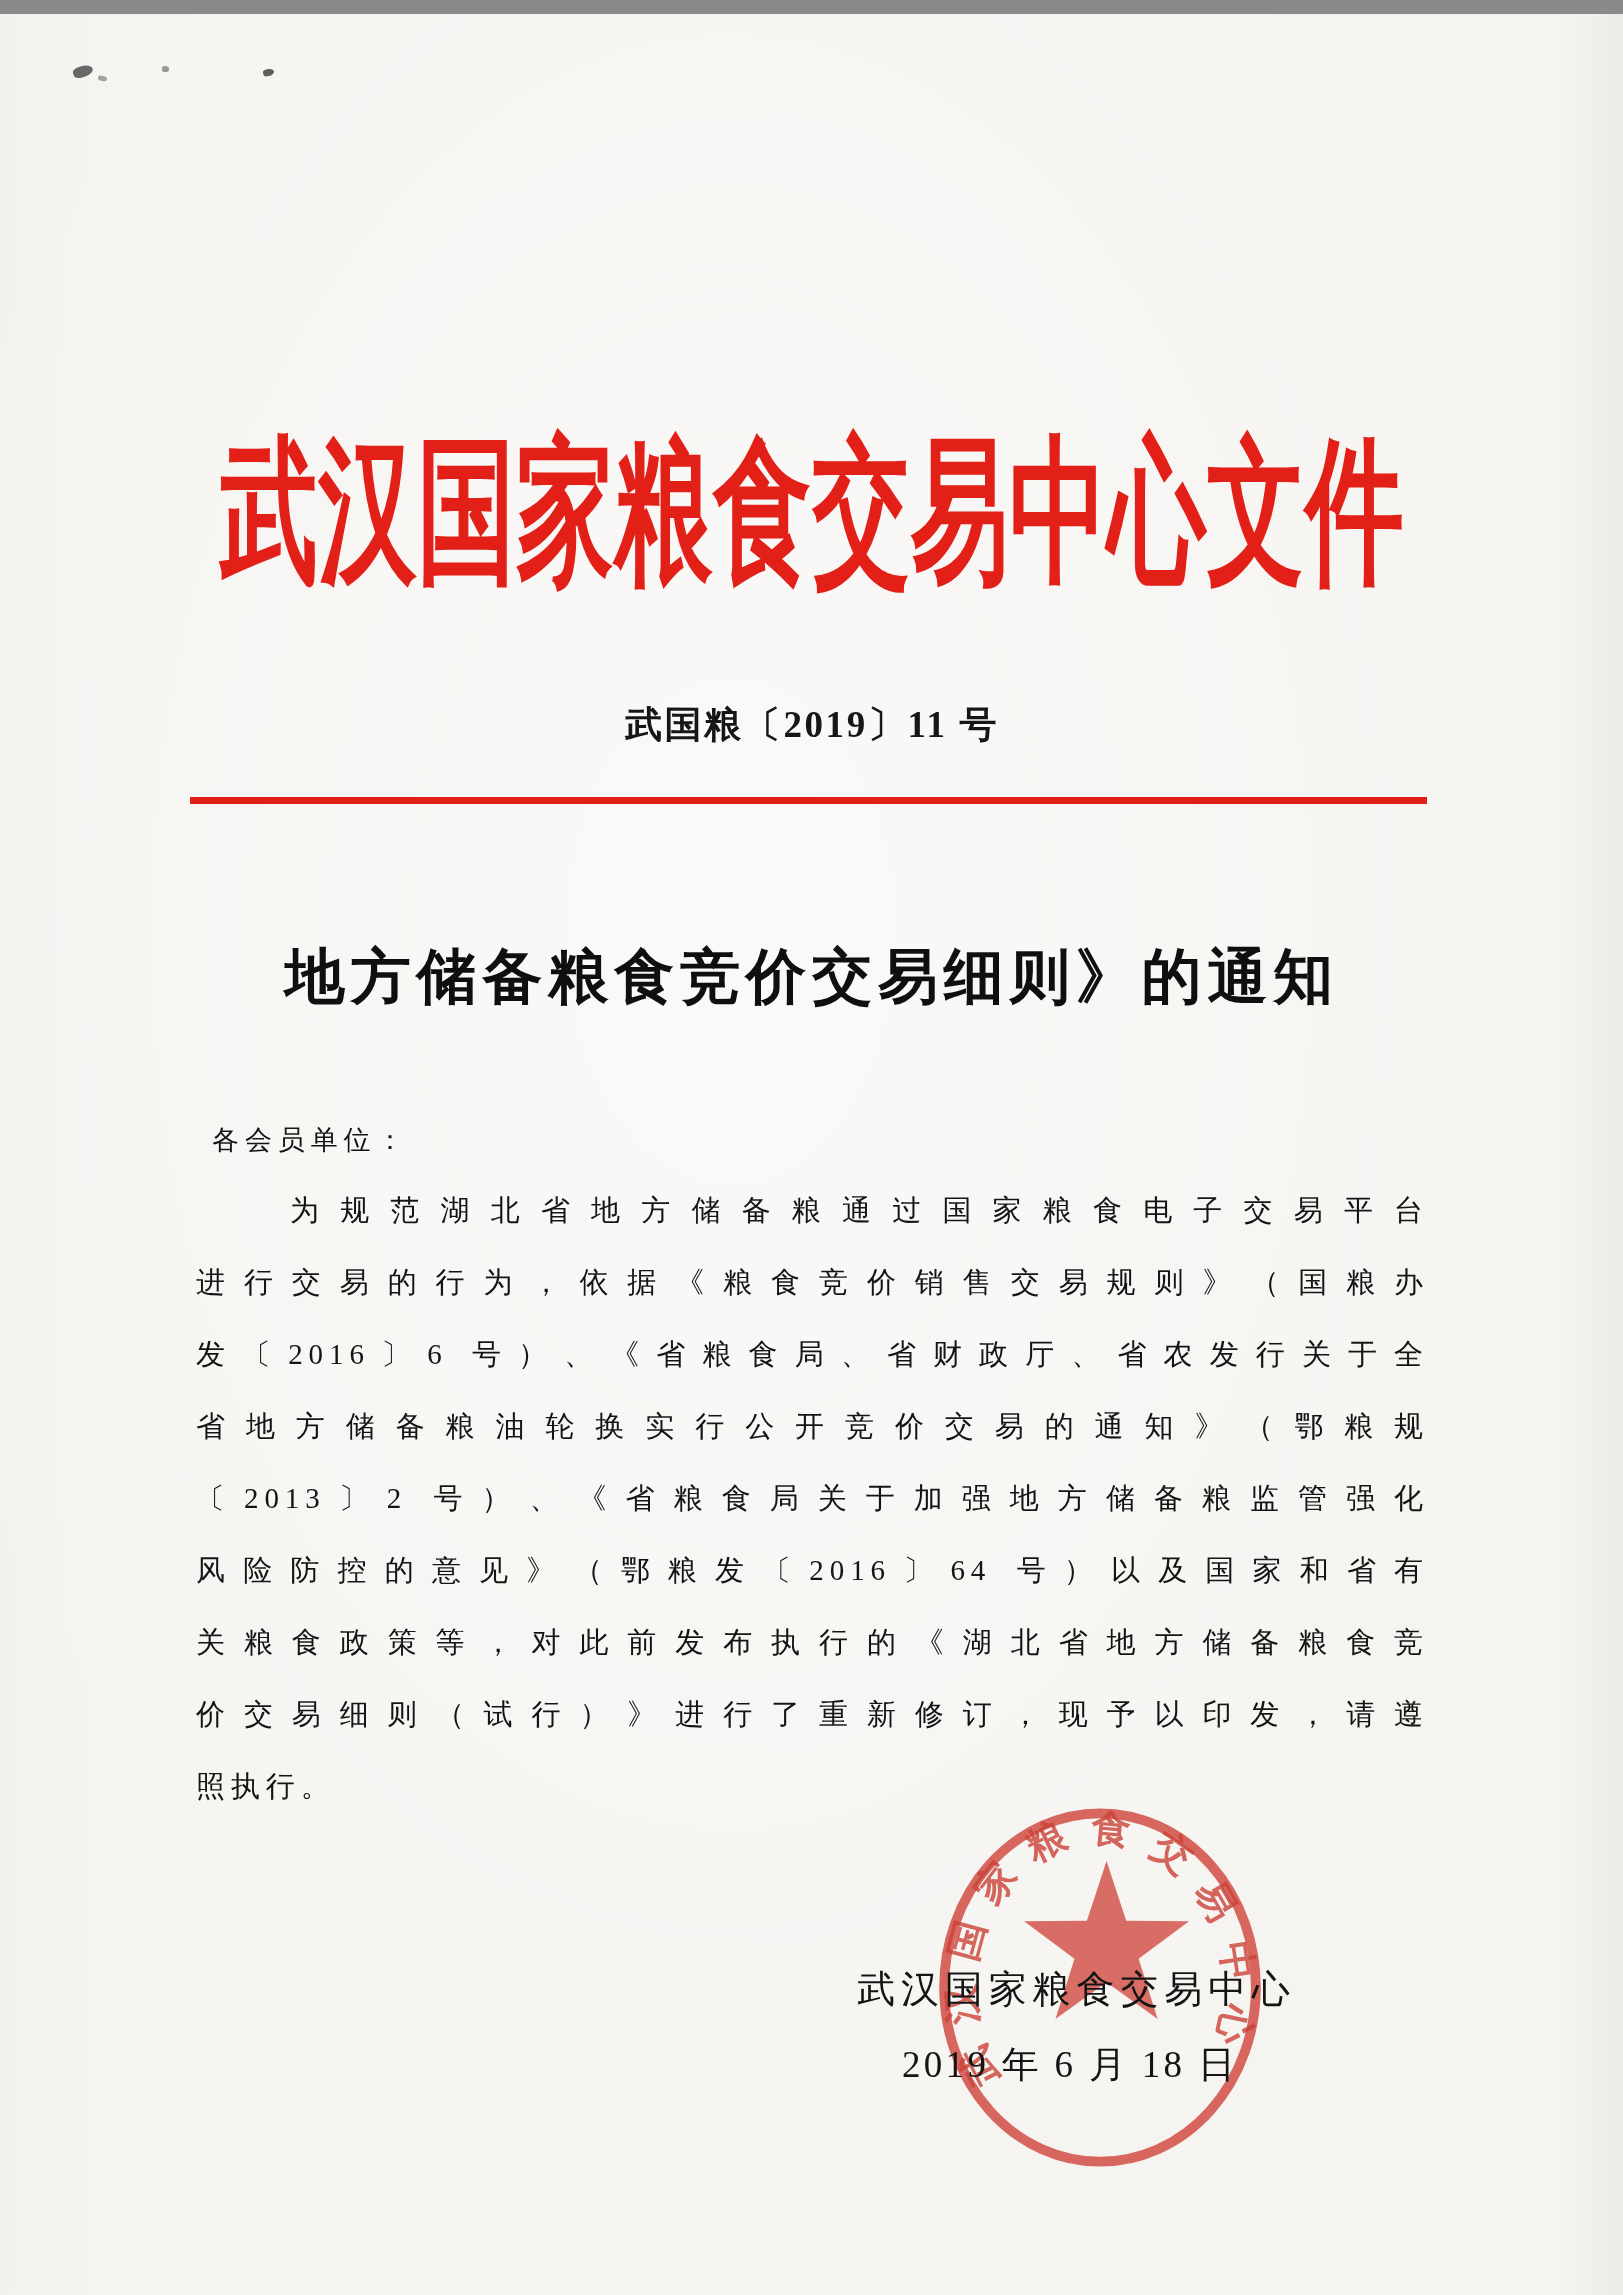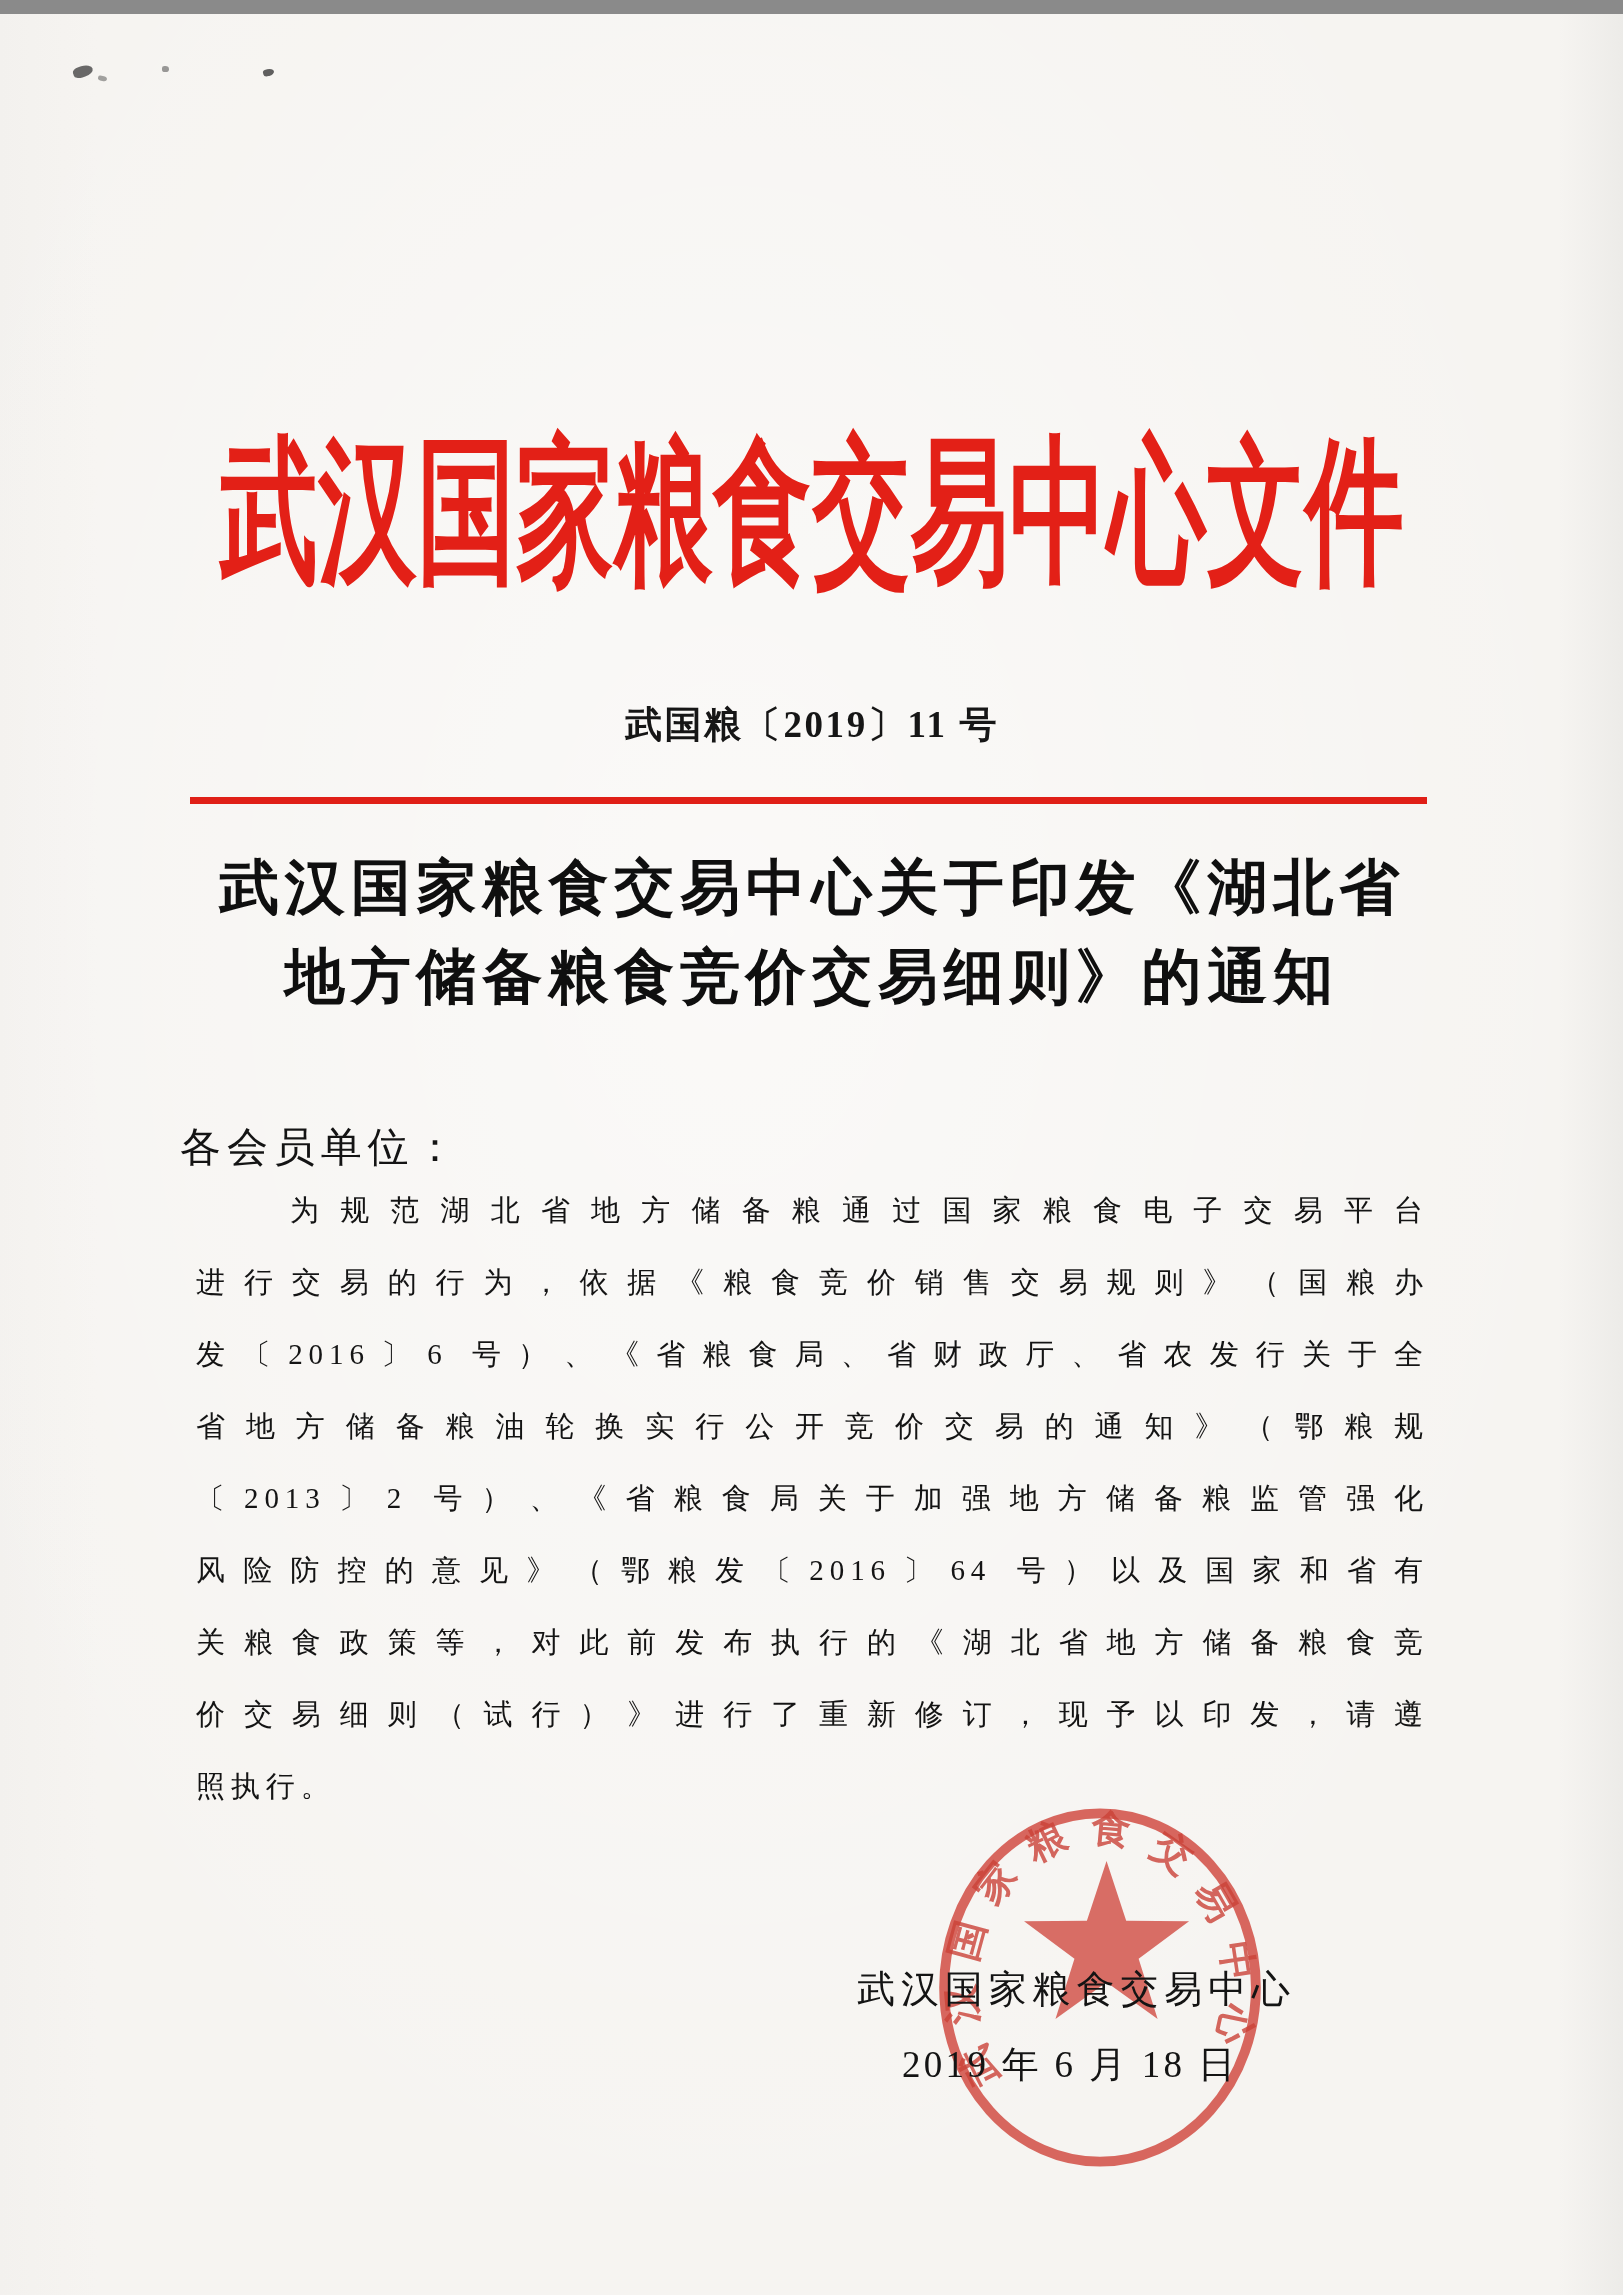--- a/index.html
+++ b/index.html
@@ -44,21 +44,21 @@
   .doc-title.l2{top:933px;}
   
   .body-line{
     left:196px;width:1233px;
     font-size:29px;color:#141414;
     letter-spacing:5.9px;
     white-space:nowrap;
     text-align:justify;text-align-last:justify;
     line-height:1;
   }
-  .salutation{left:180px;top:1113px;font-size:41px;letter-spacing:5.9px;color:#141414;line-height:1;}
+  .salutation{left:212px;top:1113px;font-size:27px;letter-spacing:5.9px;color:#141414;line-height:1;}
   .body-line.indent{padding-left:94px;width:1139px;}
   .body-line.last{text-align:right;text-align-last:left;}
   
   .signature{left:857px;top:1956px;font-size:38px;letter-spacing:5.9px;color:#141414;line-height:1;}
   .date-line{left:902px;top:2032px;font-size:37px;letter-spacing:3.3px;color:#141414;line-height:1;}
   .seal{left:933px;top:1790px;width:334px;height:367px;}
 </style>
 </head>
 <body>
 
@@ -70,21 +70,20 @@
   <span class="speck s4"></span>
 
   <div class="abs red-title-wrap">
     <span class="red-title">武汉国家粮食交易中心文件</span>
   </div>
 
   <div class="abs doc-number">武国粮〔2019〕11 号</div>
 
   <div class="abs red-rule"></div>
 
-  <div class="abs doc-title l1">武汉国家粮食交易中心关于印发《湖北省</div>
   <div class="abs doc-title l2">地方储备粮食竞价交易细则》的通知</div>
 
   <div class="abs salutation">各会员单位：</div>
 
   <div class="abs body-line indent" style="top:1182px">为规范湖北省地方储备粮通过国家粮食电子交易平台</div>
   <div class="abs body-line" style="top:1254px">进行交易的行为，依据《粮食竞价销售交易规则》（国粮办</div>
   <div class="abs body-line" style="top:1326px">发〔2016〕6 号）、《省粮食局、省财政厅、省农发行关于全</div>
   <div class="abs body-line" style="top:1398px">省地方储备粮油轮换实行公开竞价交易的通知》（鄂粮规</div>
   <div class="abs body-line" style="top:1470px">〔2013〕2 号）、《省粮食局关于加强地方储备粮监管强化</div>
   <div class="abs body-line" style="top:1542px">风险防控的意见》（鄂粮发〔2016〕64 号）以及国家和省有</div>

